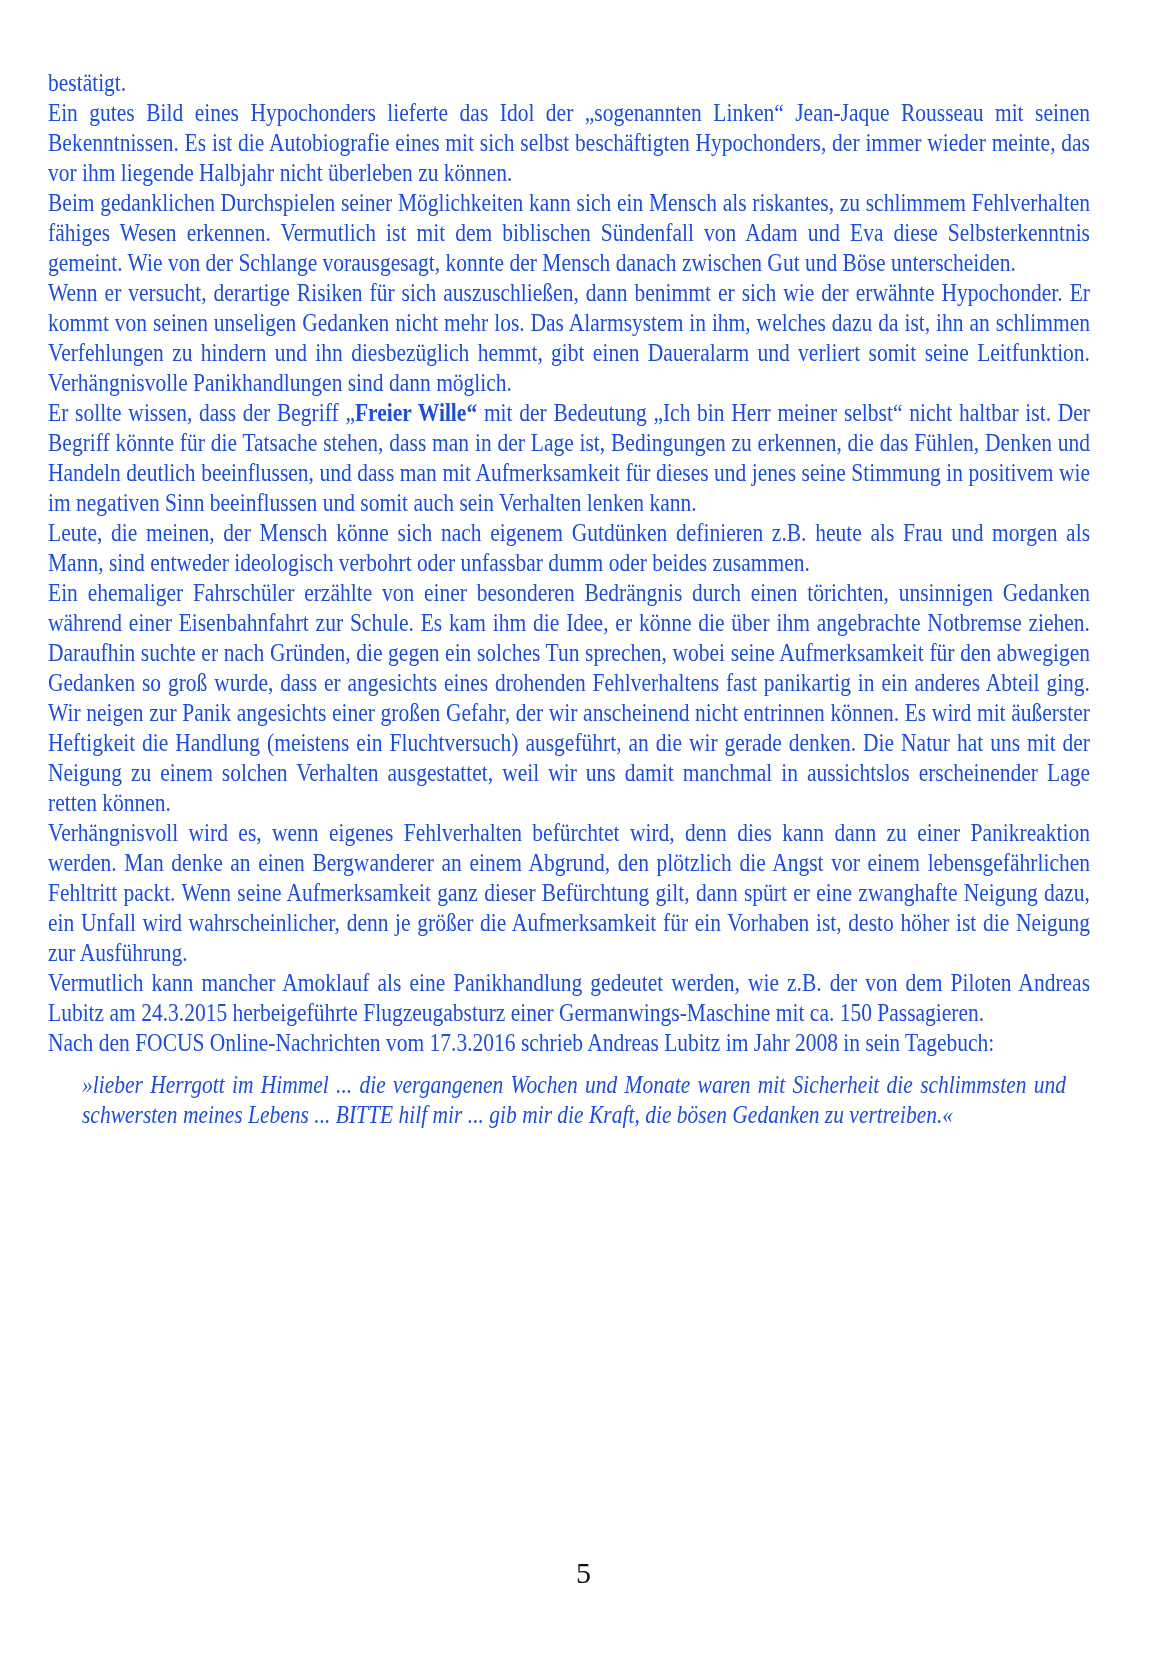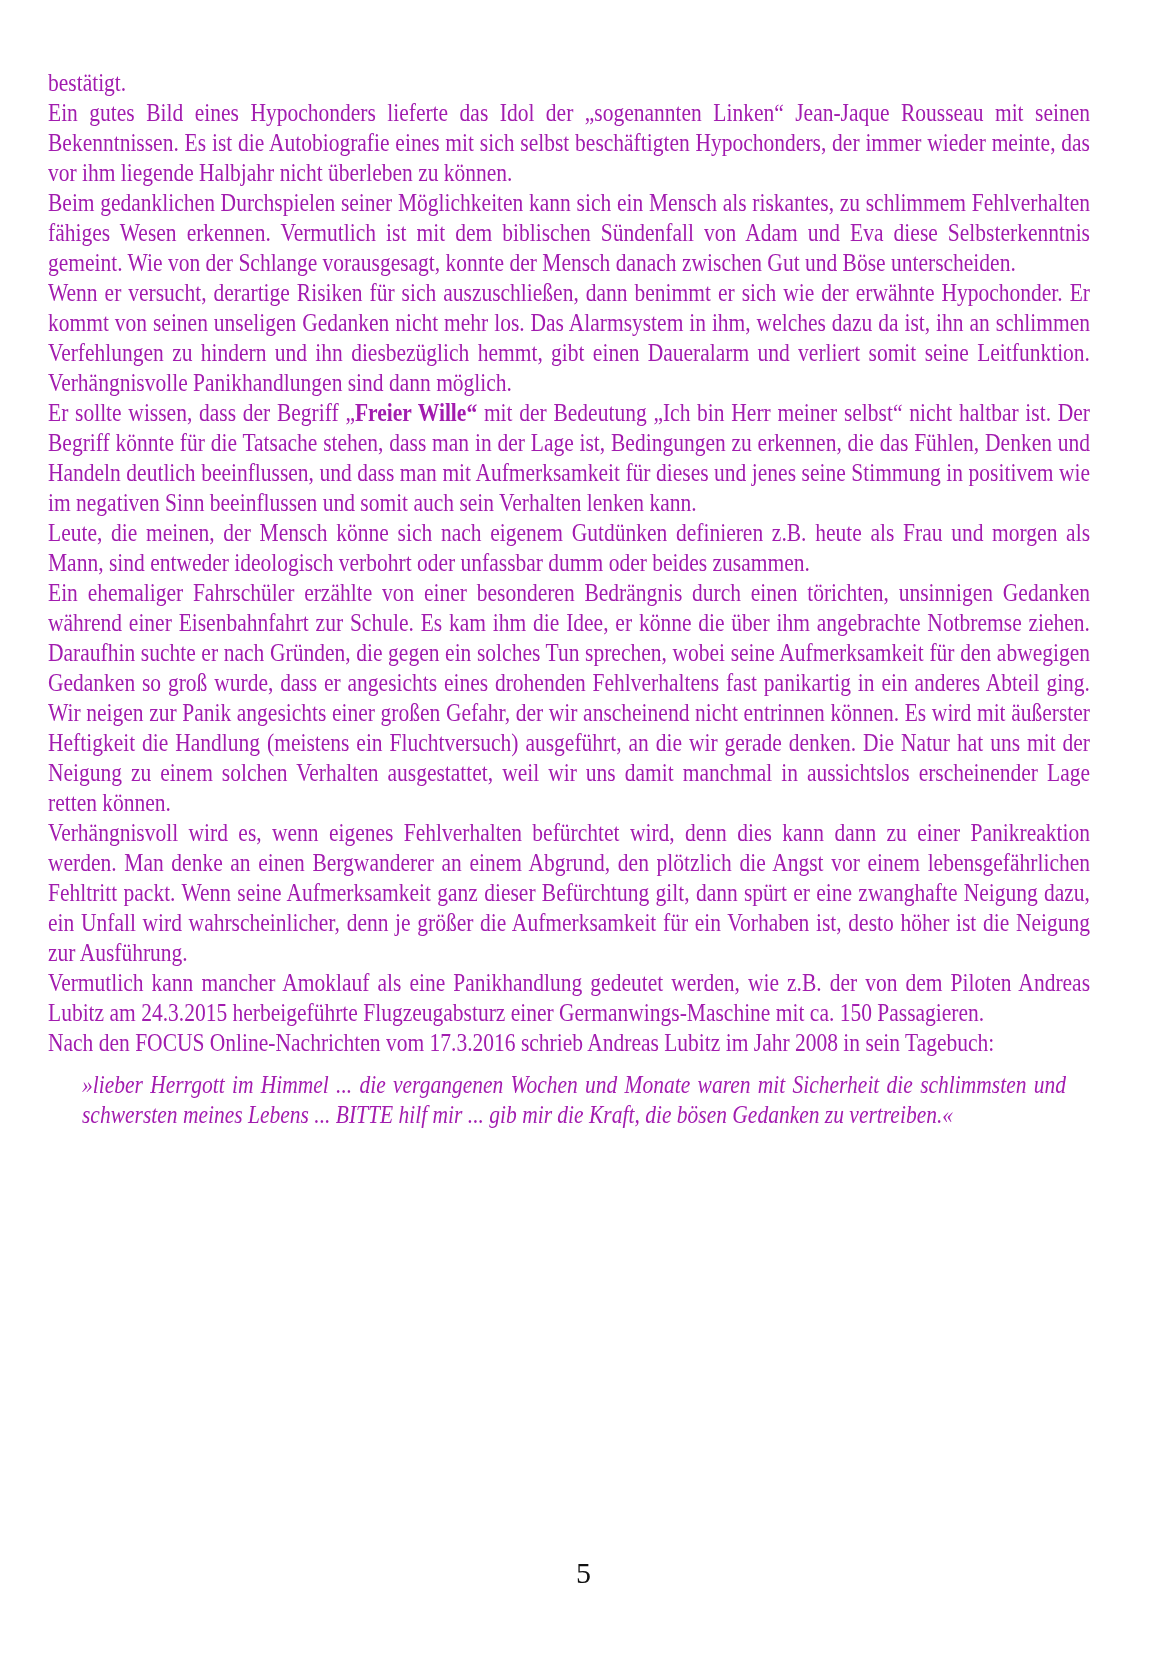--- a/index.html
+++ b/index.html
@@ -1,20 +1,20 @@
 <!DOCTYPE html>
 <html><head>
 <meta charset="utf-8">
 <style>
   html, body { margin: 0; padding: 0; background: #ffffff; }
   body { width: 1167px; height: 1653px; position: relative; overflow: hidden; }
   .page {
     position: absolute; left: 48px; top: 68px; width: 1042px;
     font-family: "Liberation Serif", "DejaVu Serif", serif;
-    font-size: 25px; line-height: 30px; color: #a21caf;
+    font-size: 25px; line-height: 30px; color: #1d4ed8;
   }
   .page p {
     margin: 0; text-align: justify; text-align-last: left;
     transform: scaleX(0.86); transform-origin: left top;
     width: 116.28%;
   }
   .page p b { font-weight: bold; }
   .quote {
     margin: 12px 0 0 34px; width: 984px;
     font-family: "Liberation Serif", "DejaVu Serif", serif;

